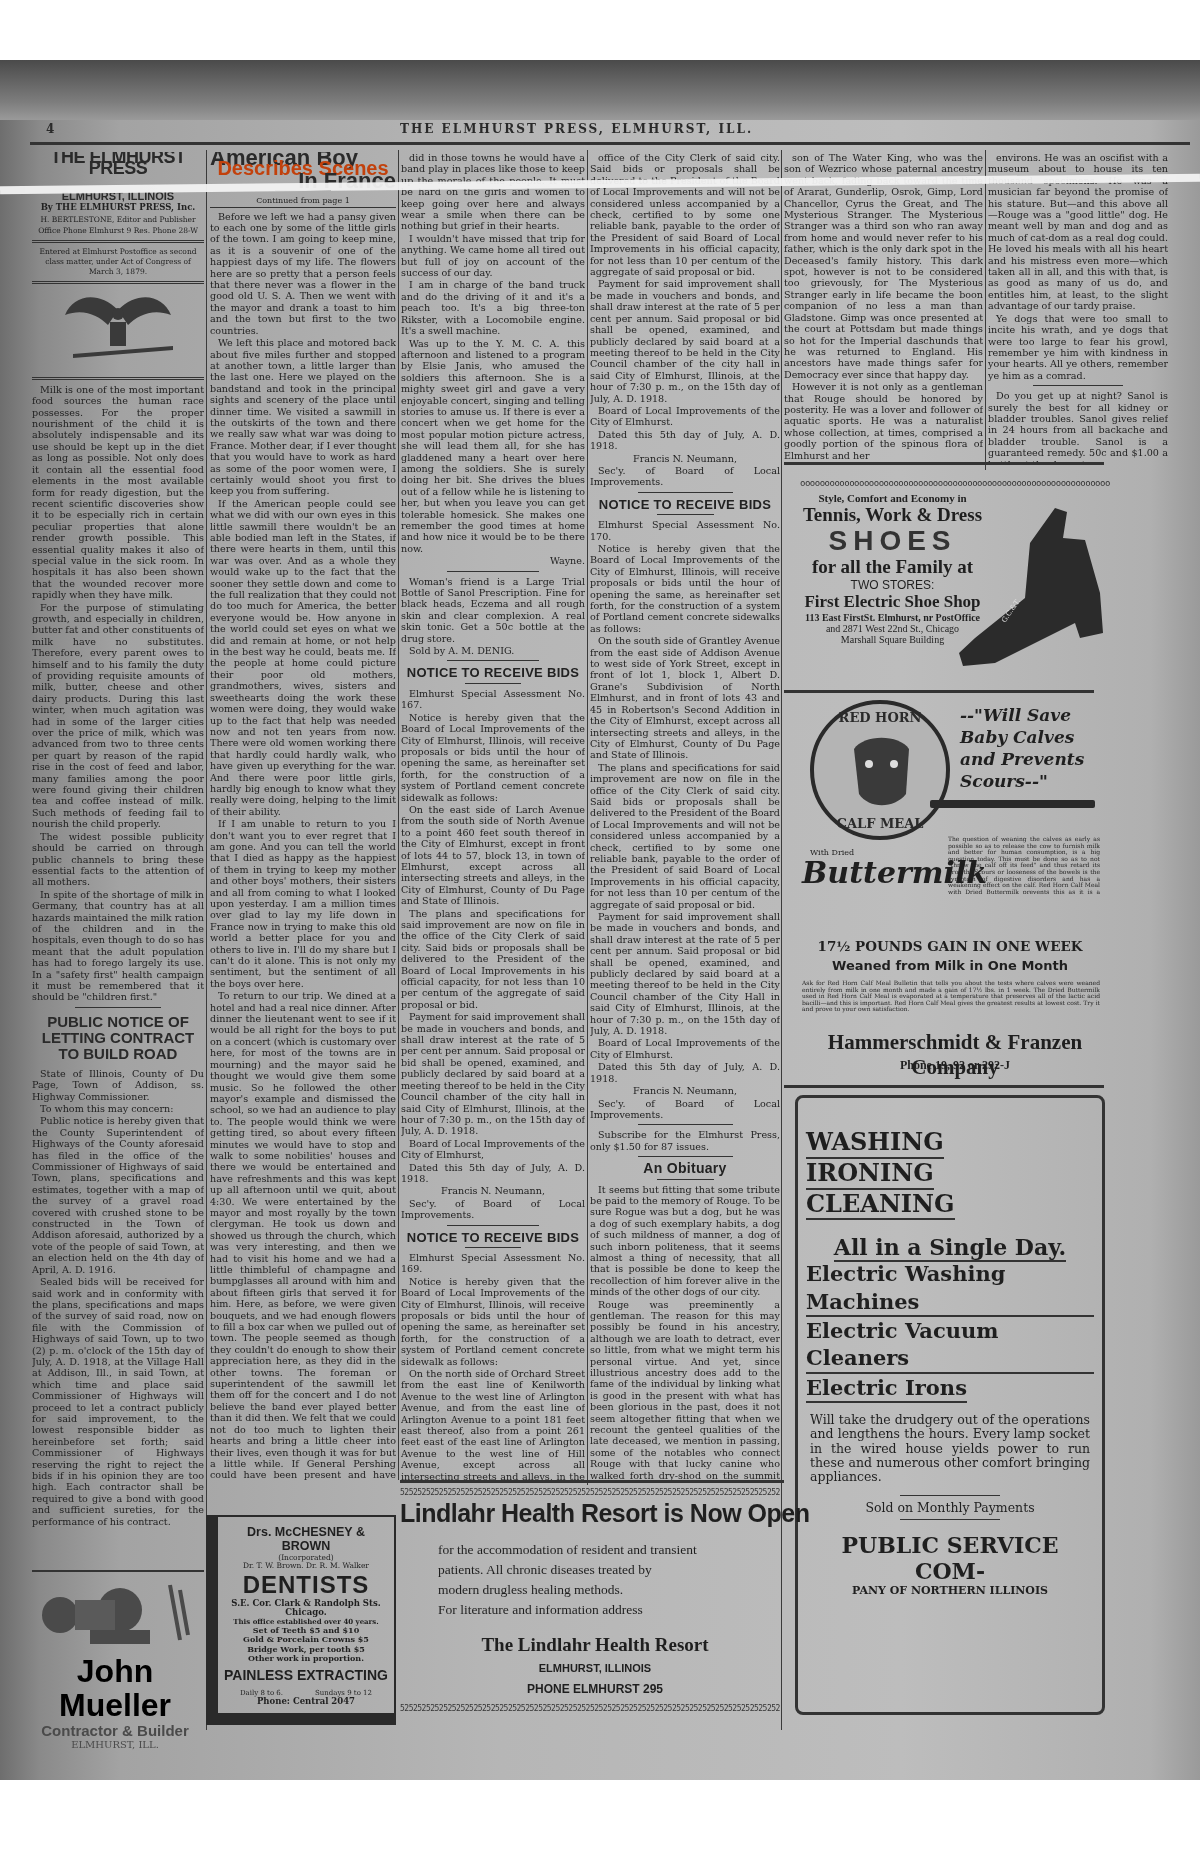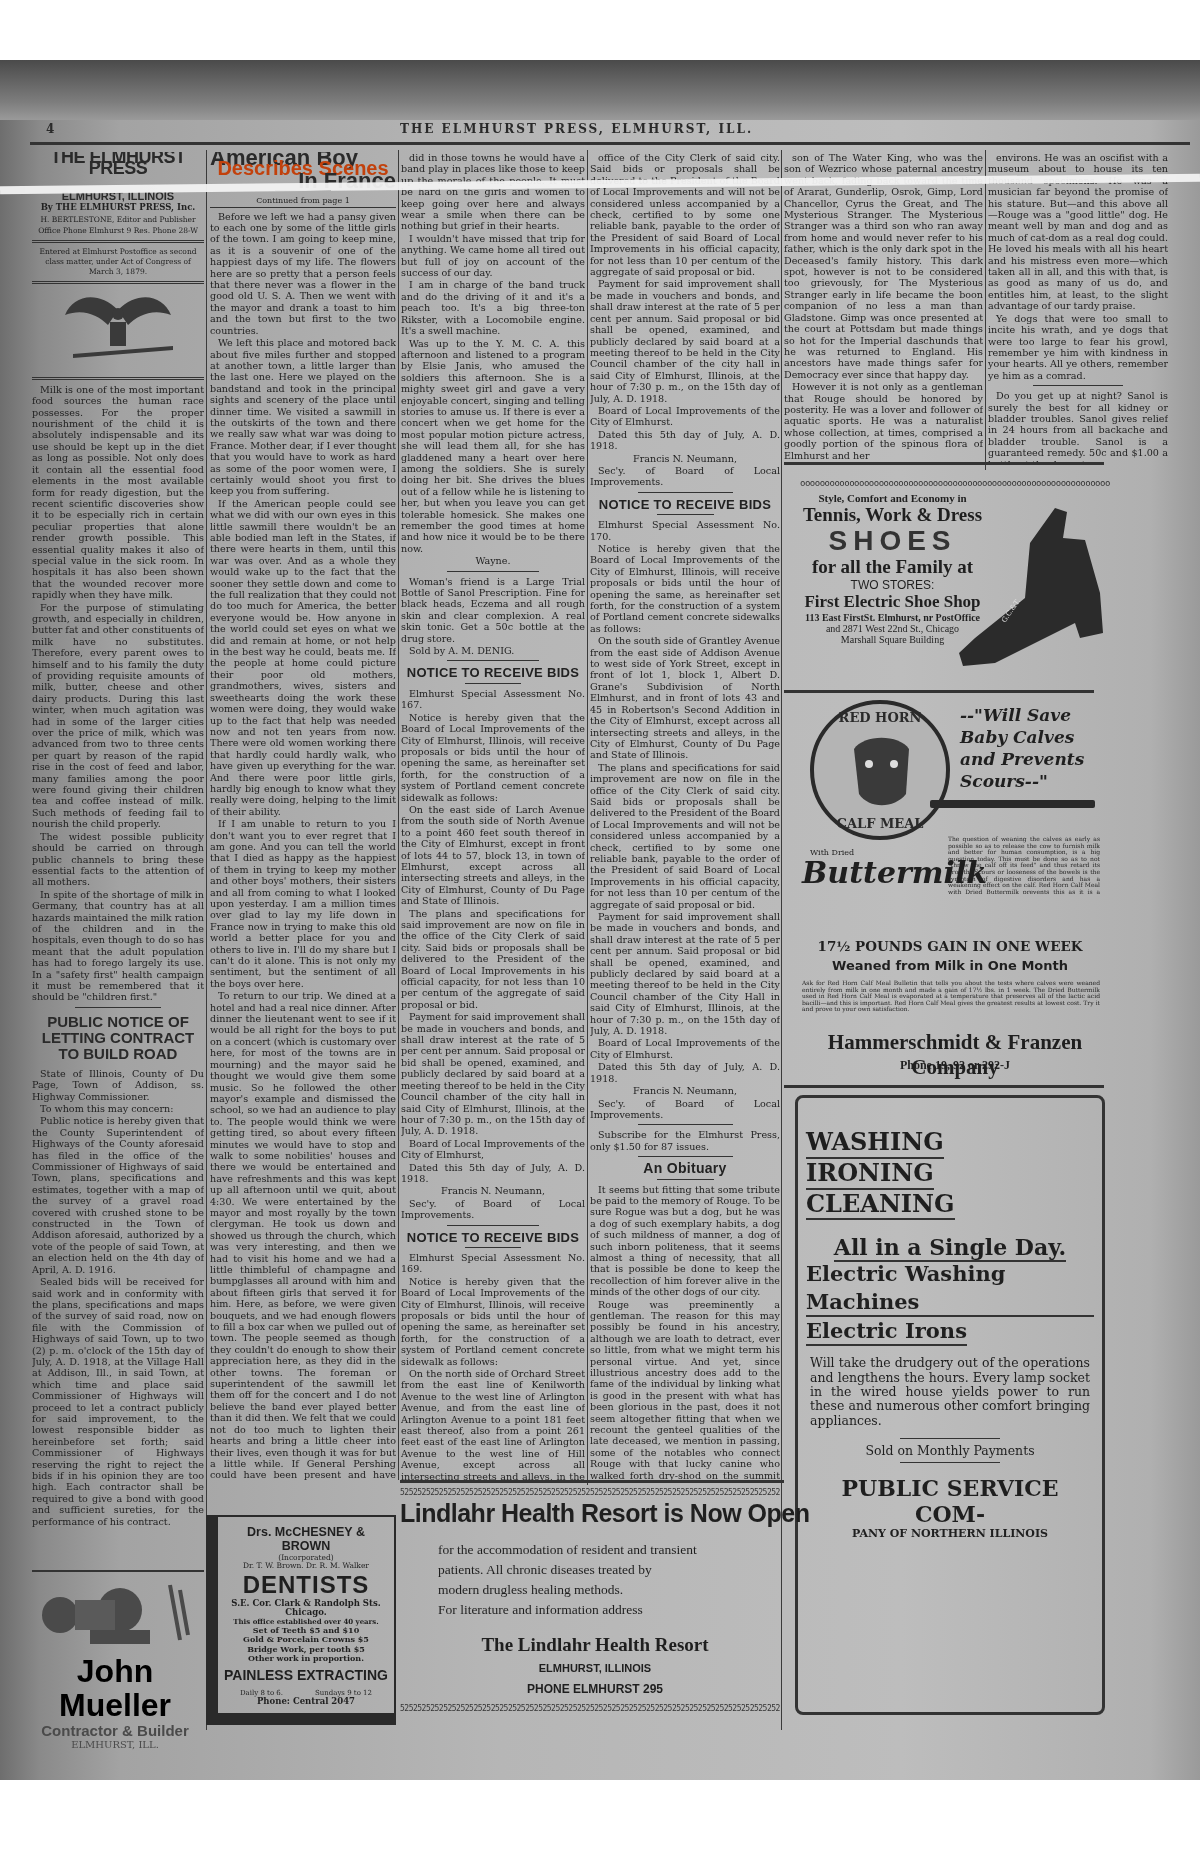--- a/index.html
+++ b/index.html
@@ -13,21 +13,21 @@
   .hrule { position: absolute; left: 30px; right: 10px; border-top: 3px solid #333; }
   .tear { position: absolute; left: 0; width: 1200px; height: 8px; background: #f2f2f2; top: 180px; transform: rotate(-0.6deg); opacity: 0.95; }
   .col { position: absolute; top: 152px; overflow: hidden; font-size: 9.6px; line-height: 11.4px; text-align: justify; color: #222; }
   .vline { position: absolute; top: 150px; width: 1px; background: #3a3a3a; }
   .col p { text-indent: 8px; margin-bottom: 1px; }
   .head-lg { font-family: "Liberation Sans", sans-serif; font-weight: bold; text-align: center; color: #2a2a2a; }
   .notice-h { font-family: "Liberation Sans", sans-serif; font-weight: bold; text-align: center; font-size: 13px; margin: 6px 0 4px; letter-spacing: 0.3px; }
   .rule-sm { width: 50%; margin: 4px auto; border-top: 1px solid #333; }
   .rule-dbl { border-top: 3px double #333; margin: 4px 0; }
   .center { text-align: center; text-indent: 0 !important; }
-  .right { text-align: center; text-indent: 0 !important; }
+  .right { text-align: right; text-indent: 0 !important; }
   .box { position: absolute; border: 2px solid #333; }
   .ad-dent { left: 206px; top: 1515px; width: 190px; height: 210px; border: 2px solid #2a2a2a; border-left: 12px solid #2a2a2a; border-bottom: 12px solid #2a2a2a; padding: 8px 6px; text-align: center; }
   .ad-dent div { line-height: 1.15; }
   .ad-lind { position: absolute; left: 400px; top: 1488px; width: 390px; height: 240px; }
   .greek { font-family: "DejaVu Sans Mono", monospace; font-size: 8px; letter-spacing: -0.5px; overflow: hidden; white-space: nowrap; color: #333; }
   .ad-shoe { position: absolute; left: 800px; top: 478px; width: 310px; height: 210px; }
   .ad-redhorn { position: absolute; left: 800px; top: 700px; width: 310px; height: 380px; }
   .ad-ps { position: absolute; left: 795px; top: 1095px; width: 310px; height: 620px; border: 3px solid #333; border-radius: 8px; padding: 8px; }
   .ad-ps .big { font-family: "DejaVu Serif", serif; font-weight: bold; font-size: 24px; border-bottom: 2px solid #333; display: inline-block; line-height: 1.2; }
   .ad-ps .mid { font-family: "DejaVu Serif", serif; font-weight: bold; font-size: 21px; border-bottom: 2px solid #333; line-height: 1.3; }
@@ -244,20 +244,21 @@
   <div style="position:absolute; left:0; top:358px; width:310px; font-family:'Liberation Serif', serif; font-weight:bold; font-size:12px; text-align:center;">Phone 19, 92 or 292-J</div>
 </div>
 <div class="hrule" style="top:1085px; left:784px; width:320px;"></div>
 
 <div class="ad-ps">
   <div style="margin-top:22px;"><span class="big">WASHING</span></div>
   <div><span class="big">IRONING</span></div>
   <div><span class="big">CLEANING</span></div>
   <div style="text-align:center; margin-top:14px;"><span style="font-family:'DejaVu Serif', serif; font-weight:bold; font-size:22px; border-bottom:2px solid #333;">All in a Single Day.</span></div>
   <div class="mid">Electric Washing Machines</div>
+  <div class="mid">Electric Vacuum Cleaners</div>
   <div><span class="mid" style="display:inline-block;">Electric Irons</span></div>
   <div class="txt">Will take the drudgery out of the operations and lengthens the hours. Every lamp socket in the wired house yields power to run these and numerous other comfort bringing appliances.</div>
   <div class="rule-sm" style="width:35%;"></div>
   <div style="text-align:center; font-size:12.5px;">Sold on Monthly Payments</div>
   <div class="rule-sm" style="width:35%;"></div>
   <div style="text-align:center; font-family:'DejaVu Serif', serif; font-size:22px; font-weight:bold; margin-top:12px;">PUBLIC SERVICE COM-</div>
   <div style="text-align:center; font-family:'DejaVu Serif', serif; font-size:11px; font-weight:bold;">PANY OF NORTHERN ILLINOIS</div>
 </div>
 
 <div class="hrule" style="top:1480px; left:400px; width:384px;"></div>

